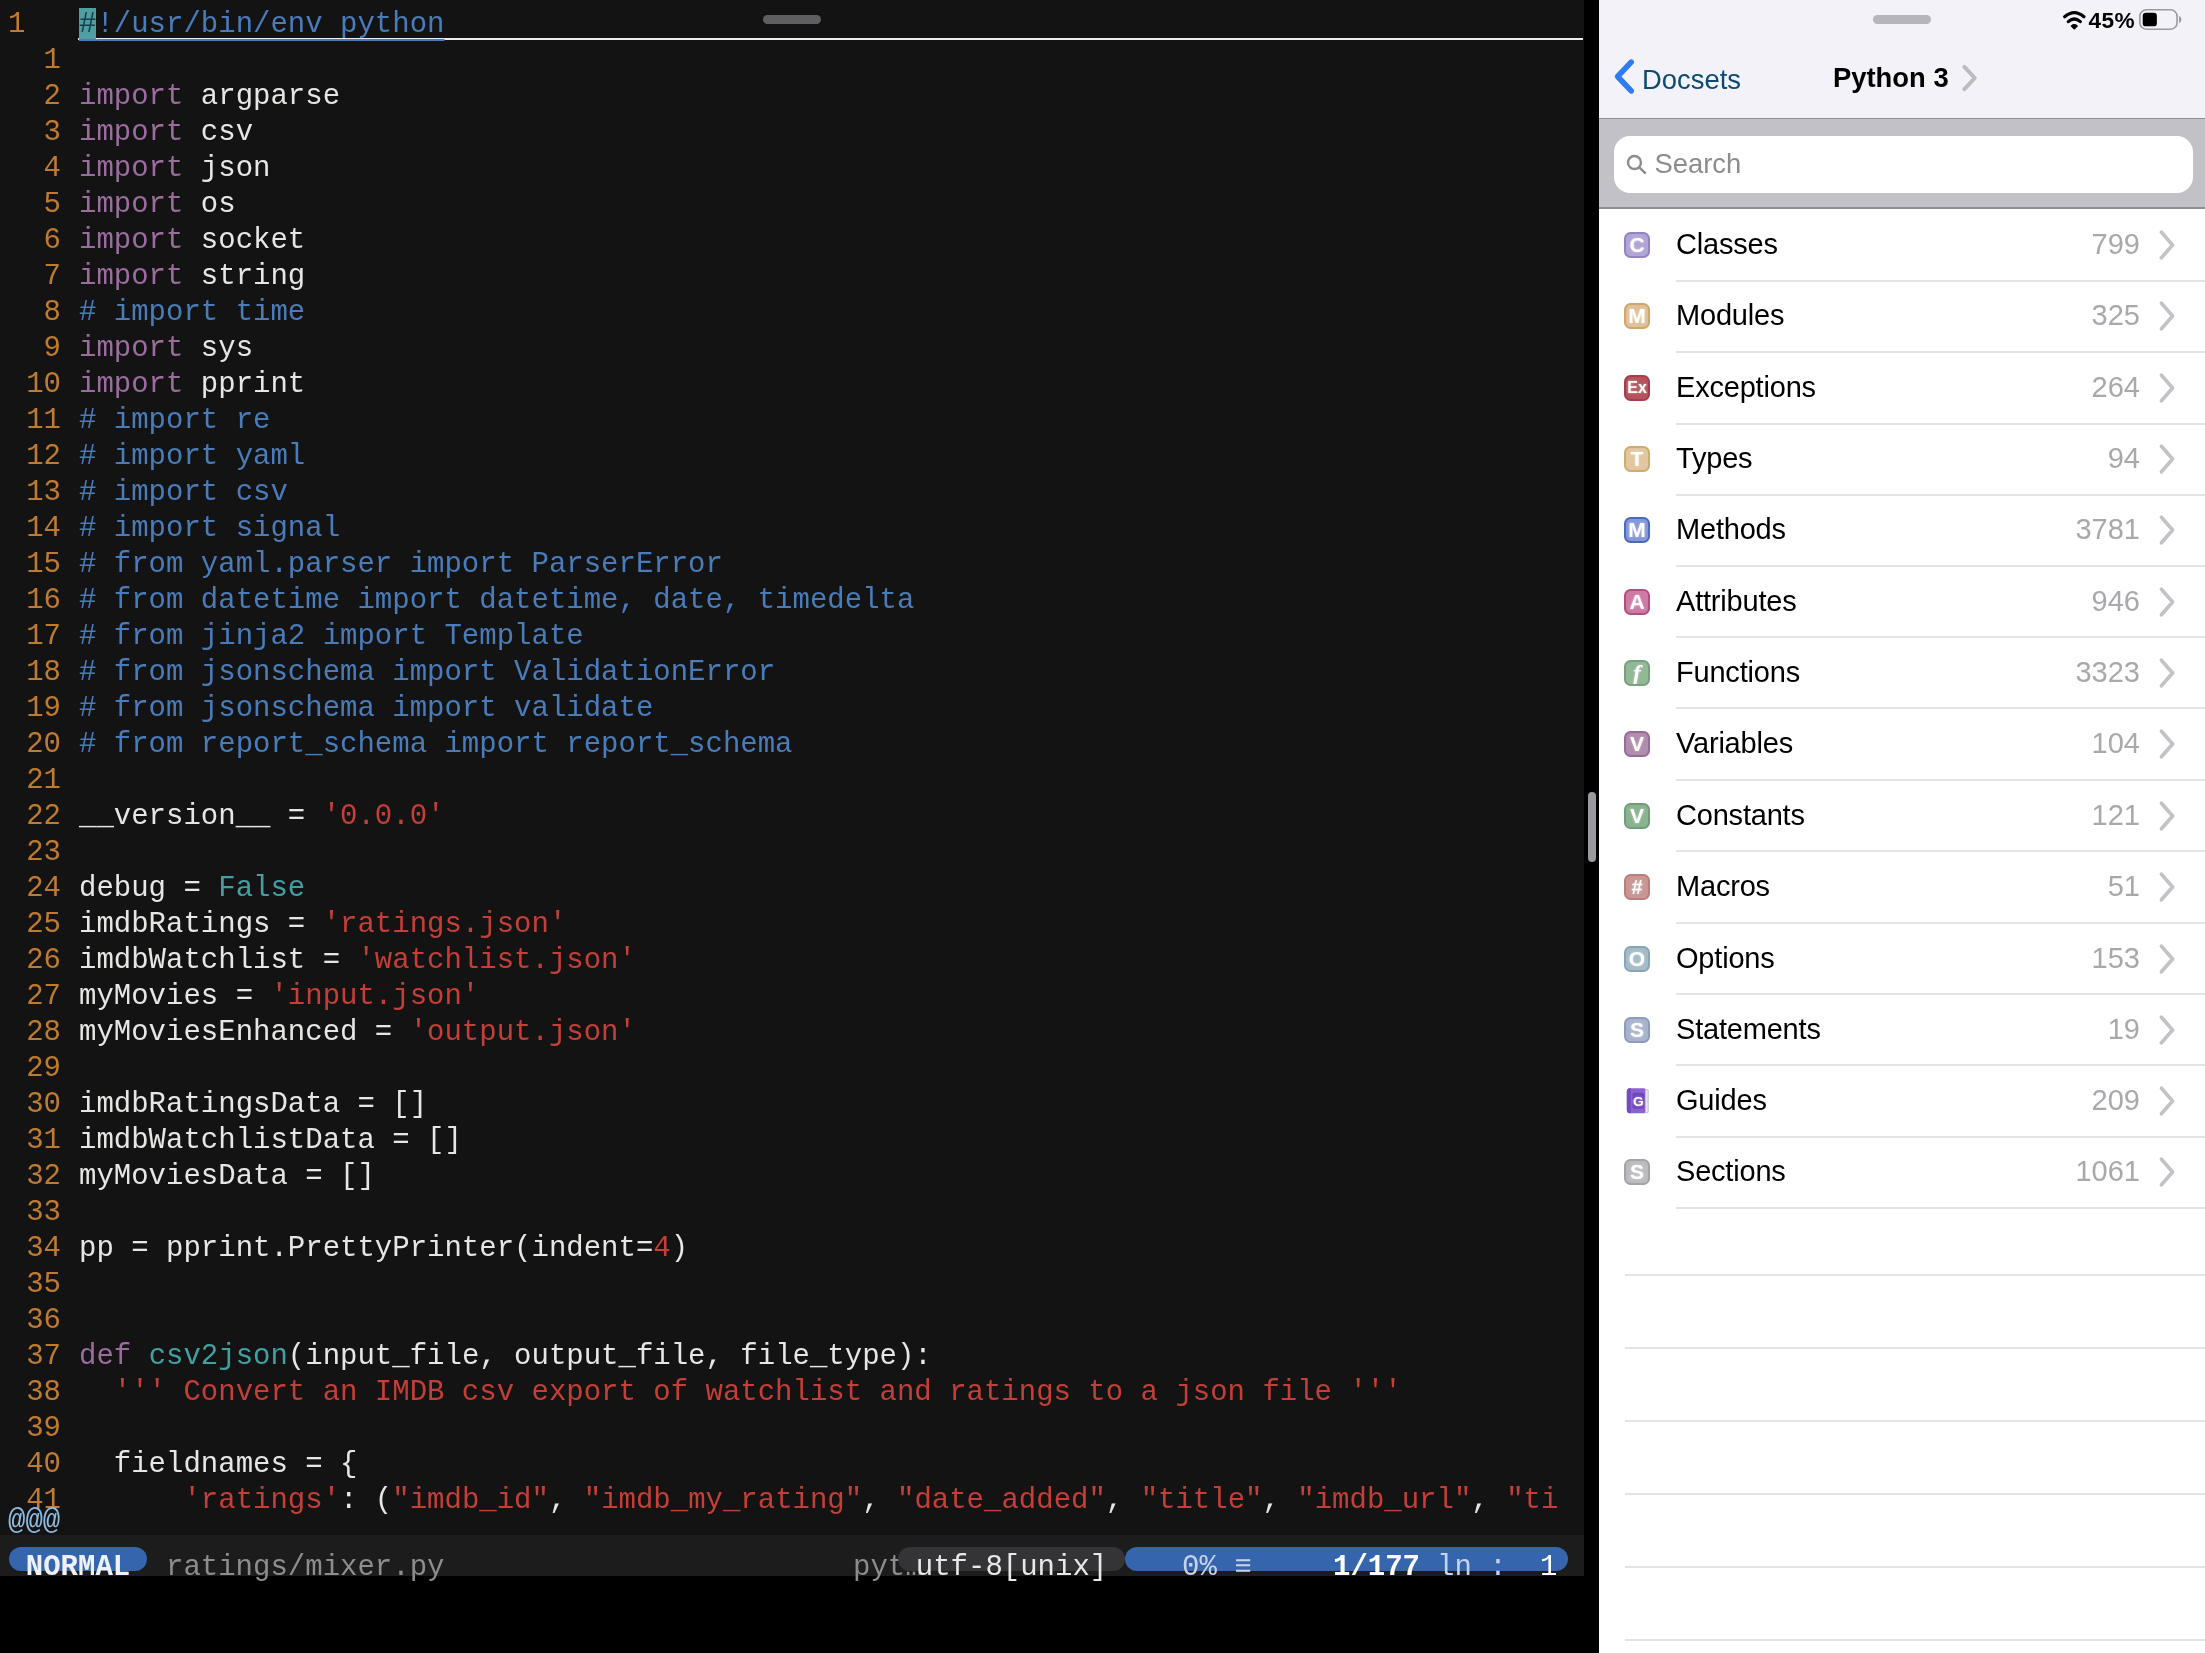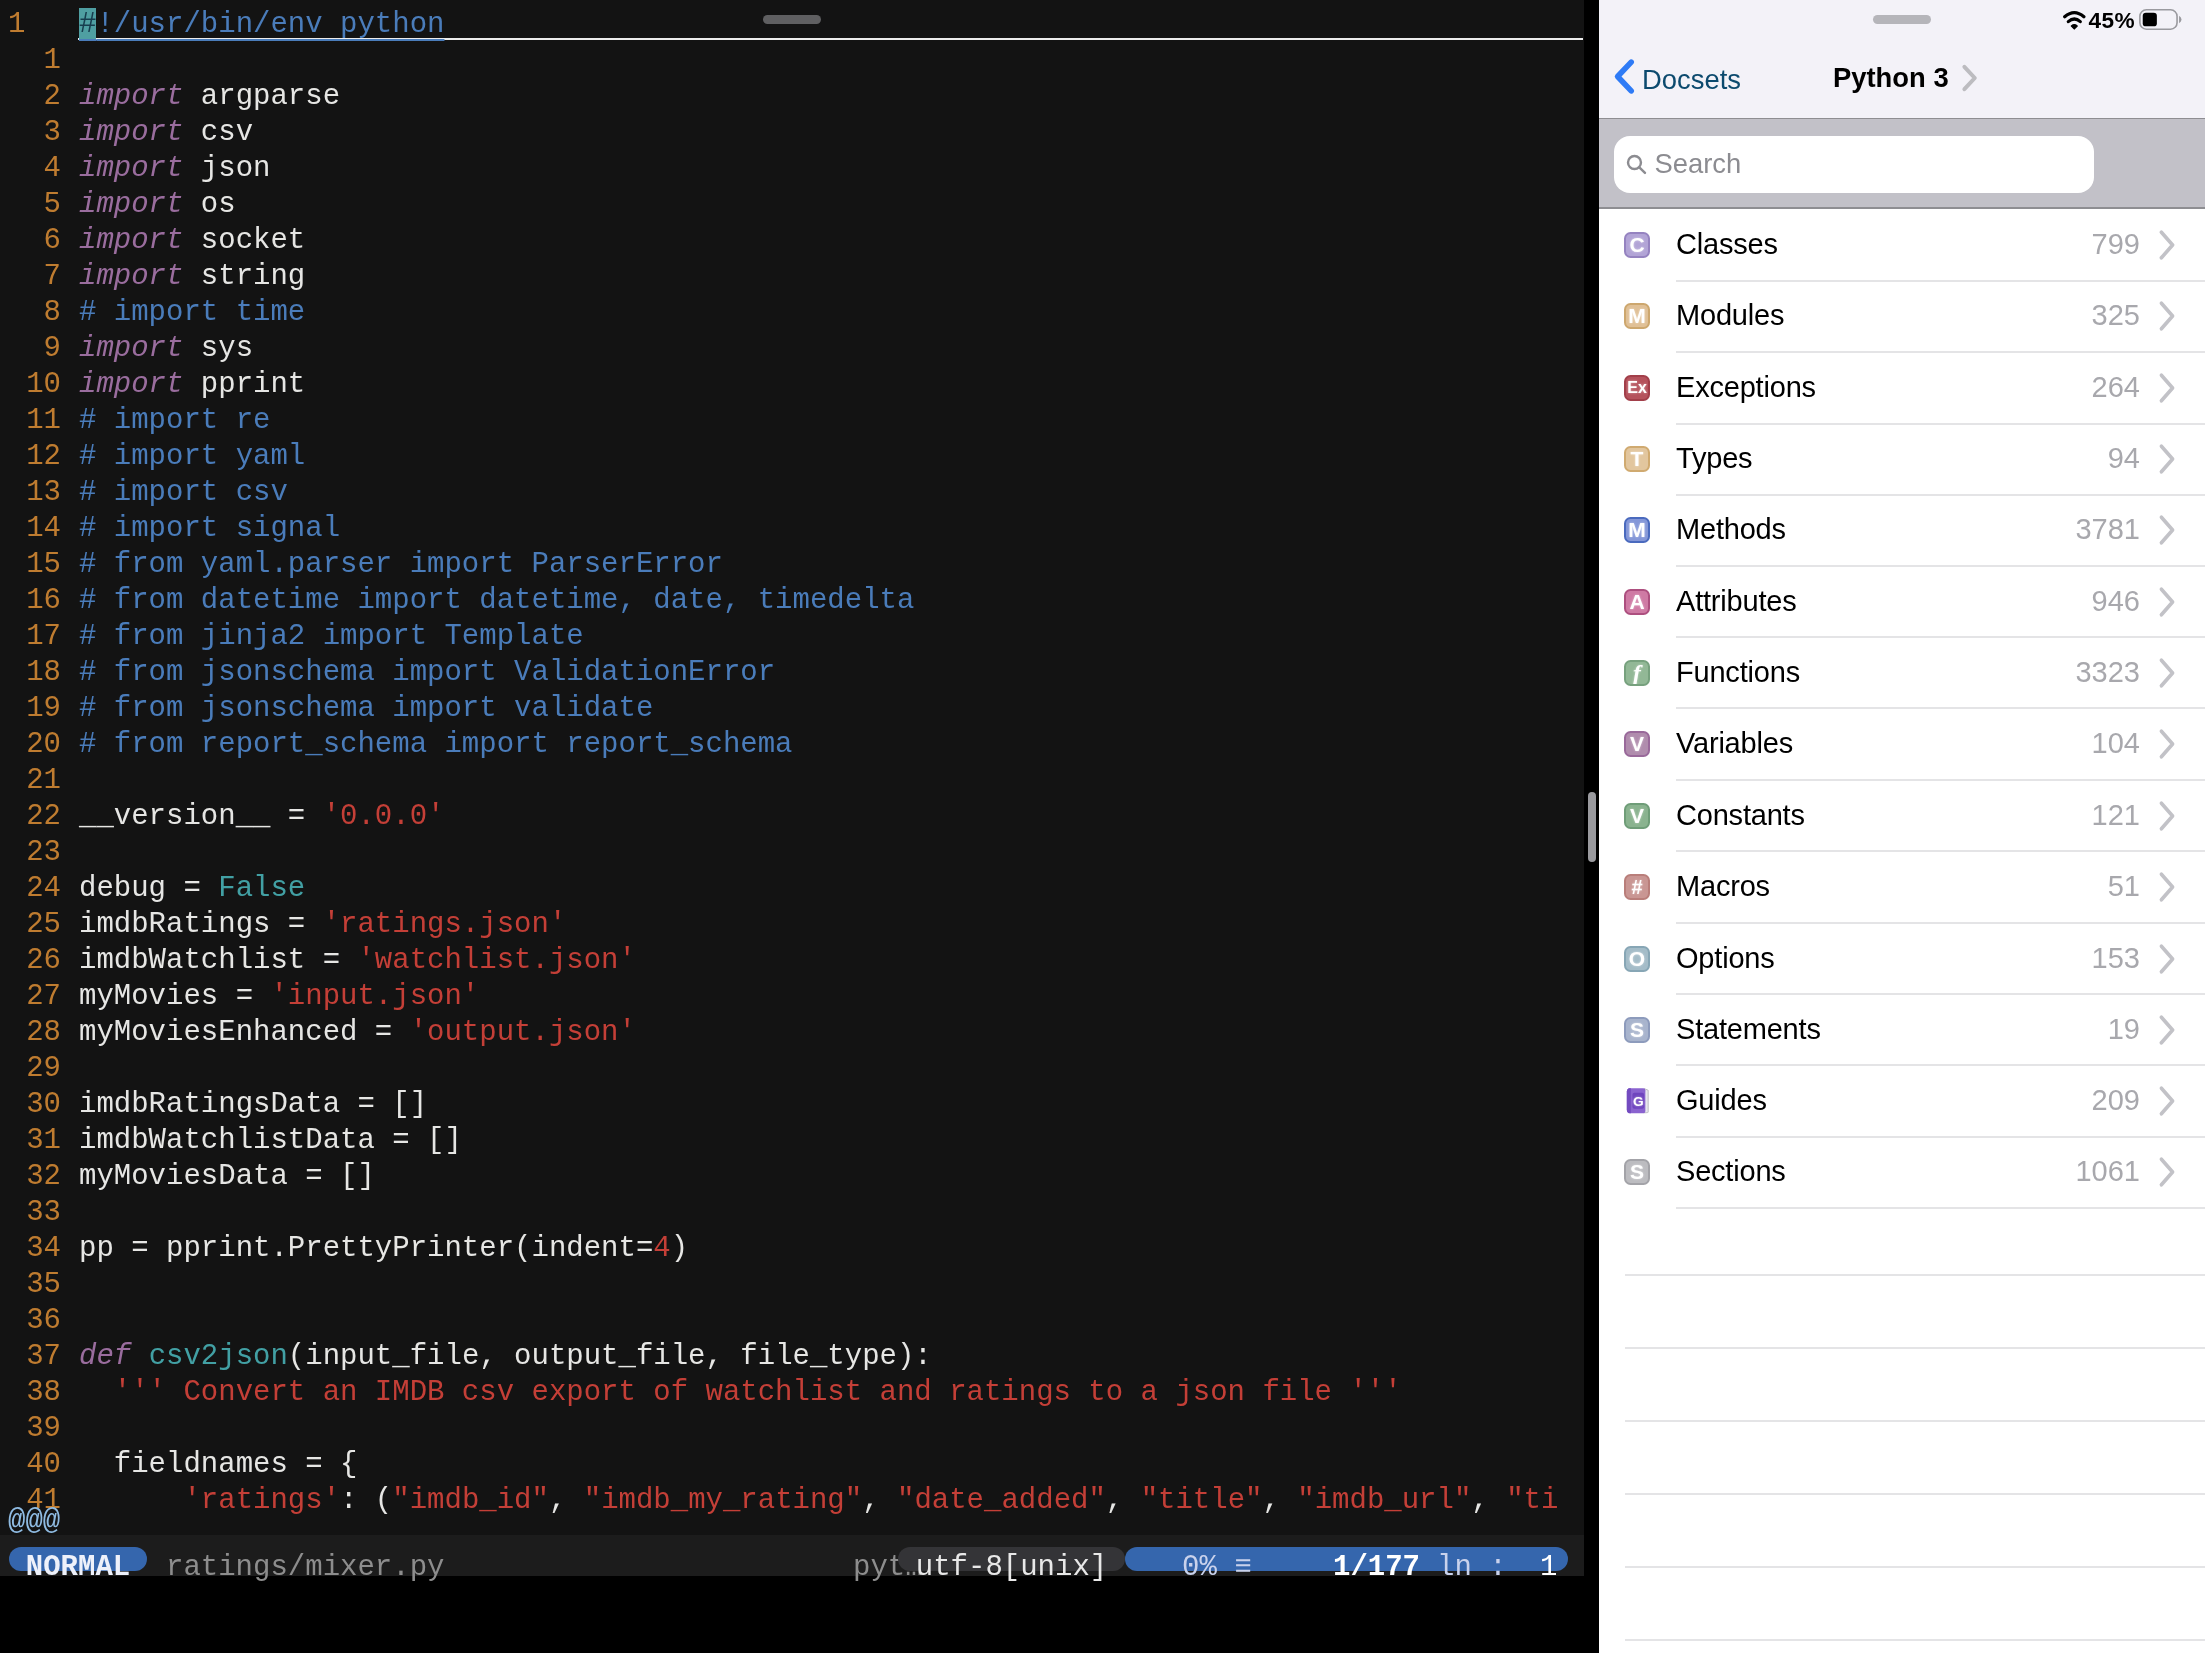--- a/index.html
+++ b/index.html
@@ -4,21 +4,21 @@
 <style>
 html,body{margin:0;padding:0;width:2205px;height:1653px;overflow:hidden;background:#000;}
 *{box-sizing:border-box;}
 #ed{position:absolute;left:0;top:0;width:1584px;height:1576px;background:#131313;overflow:hidden;
  font-family:"Liberation Mono",monospace;font-size:29px;line-height:36px;color:#e6e6e4;}
 #code{position:absolute;left:0;top:6.5px;}
 .l{height:36px;white-space:pre;}
 .n{display:inline-block;width:61px;text-align:right;color:#bf7c30;}
 .n0{text-align:left;padding-left:8px;}
 .t{margin-left:18px;}
-.kw{color:#9a6d9e;font-style:italic;}
+.kw{color:#9a6d9e;}
 .cm{color:#4a7cba;}
 .st{color:#c43f37;}
 .te{color:#42a0a4;}
 .sb{color:#4a7cba;text-decoration:underline;text-decoration-thickness:2.4px;text-underline-offset:7.3px;}
 .cur{background:#4f9fa2;color:#173d4e;text-decoration:none;}
 #uline{position:absolute;left:78px;width:1505px;top:38px;height:2.4px;background:#ececec;}
 #atat{position:absolute;left:8px;top:1504px;height:36px;color:#8fbbe2;font-family:"Liberation Mono",monospace;font-size:29px;line-height:36px;}
 #lpill{position:absolute;left:763px;top:14.5px;width:58px;height:9px;border-radius:4.8px;background:#5f5f61;}
 #sl{position:absolute;left:0;top:1535px;width:1584px;height:41px;background:#1c1c1c;
  font-family:"Liberation Mono",monospace;font-size:29px;line-height:41px;color:#8d8d8d;}
@@ -29,21 +29,21 @@
 #slutf{left:898px;width:227px;background:#343437;color:#e8e8e8;text-align:center;}
 #slblue{left:1125px;width:443px;background:#3566ad;color:#c9d2ec;}
 #slblue span{position:absolute;top:0;}
 #dvpill{position:absolute;left:1588px;top:792px;width:8px;height:70px;border-radius:4px;background:#9a9a9e;}
 #rp{position:absolute;left:1599px;top:0;width:606px;height:1653px;background:#fff;
  font-family:"Liberation Sans",sans-serif;}
 #hdr{position:absolute;left:0;top:0;width:606px;height:118px;background:#f3f2f8;}
 #hline{position:absolute;left:0;top:118px;width:606px;height:1.6px;background:#8e8e92;}
 #hline2{position:absolute;left:0;top:207px;width:606px;height:1.6px;background:#8e8e92;z-index:5;}
 #band{position:absolute;left:0;top:119px;width:606px;height:88px;background:#c2c1c8;}
-#sfield{position:absolute;left:14.5px;top:17px;width:480px;height:57px;border-radius:16px;background:#fff;}
+#sfield{position:absolute;left:14.5px;top:17px;width:579px;height:57px;border-radius:16px;background:#fff;}
 #sph{position:absolute;left:41px;top:12px;font-size:27.4px;color:#8c8c91;}
 #smag{position:absolute;left:12px;top:18px;}
 #rpill{position:absolute;left:274px;top:15.3px;width:58px;height:9px;border-radius:4.8px;background:#b5b5ba;}
 #wifi{position:absolute;right:119px;top:9.7px;}
 #pct{position:absolute;right:70px;top:8px;font-size:22.6px;font-weight:700;letter-spacing:0.4px;color:#000;}
 #batt{position:absolute;right:23.4px;top:9px;}
 #backch{position:absolute;left:13px;top:58px;}
 #docsets{position:absolute;left:43px;top:64px;font-size:27.4px;color:#0c4a6e;}
 #navtitle{position:absolute;left:234px;top:62px;font-size:27.4px;font-weight:700;color:#000;}
 #navch{position:absolute;left:362px;top:62px;}

